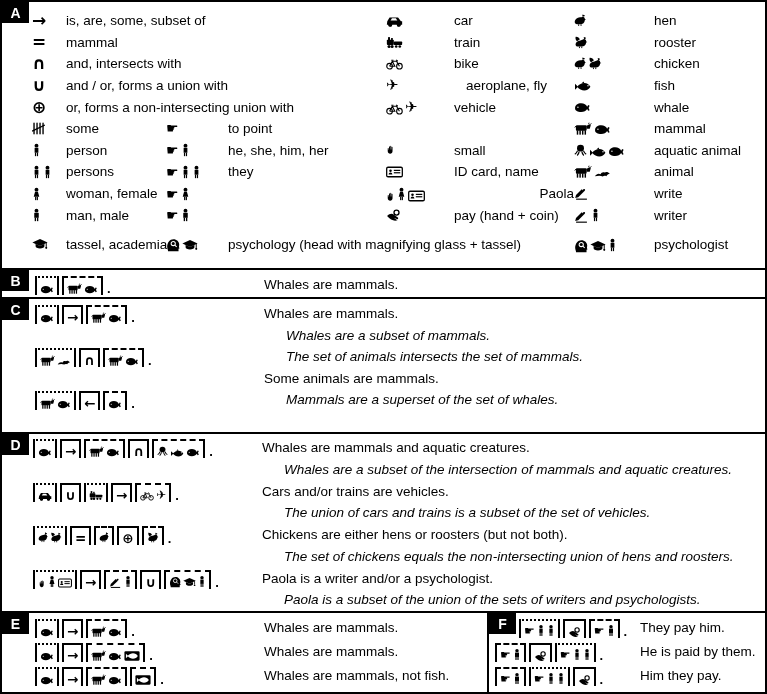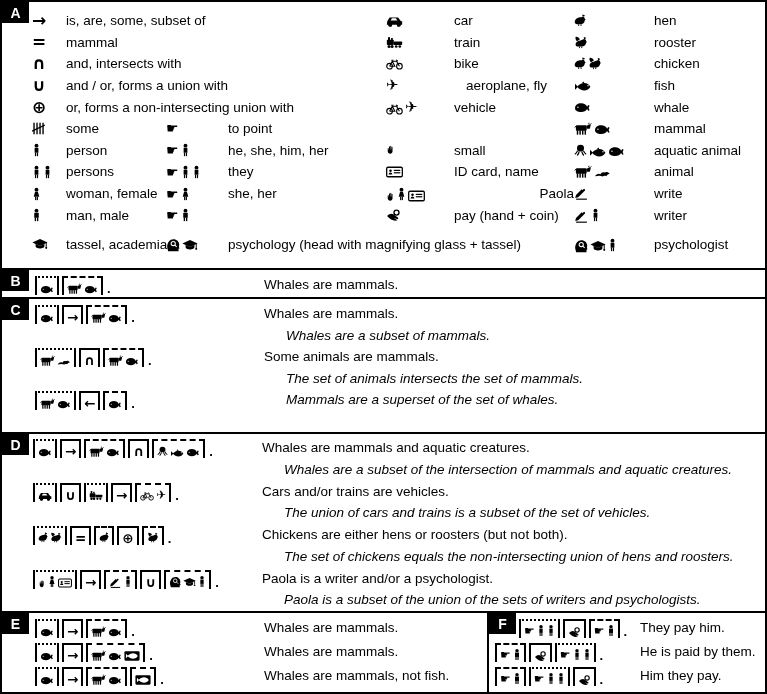--- a/index.html
+++ b/index.html
@@ -314,21 +314,20 @@
         <div class="lg-label" style="grid-area: 9 / 2 / auto / 3;">woman, female</div>
         <div class="lg-icons" style="grid-area: 9 / 3 / auto / 4;">
           <span class="glyph g-point">☛</span>
           <svg viewBox="0 0 12 17" width="9" height="16" fill="#000" class="icon">
             <circle cx="6" cy="2.7" r="2.6"></circle>
             <polygon points="4.1,5.6 7.9,5.6 9.7,12.3 2.3,12.3"></polygon>
             <rect x="4.1" y="12.3" width="1.6" height="4.4"></rect>
             <rect x="6.3" y="12.3" width="1.6" height="4.4"></rect>
           </svg>
         </div>
-        <div class="lg-label" style="grid-area: 9 / 4 / auto / 5;">she, her</div>
         <div class="lg-icons" style="grid-area: 9 / 5 / auto / 6;">
           <svg viewBox="0 0 12 13" width="9" height="10" fill="#000" class="icon">
             <path d="M2.3 8.3V4.5c0-1 1.3-1 1.3 0v1.6h.4V2.4c0-1 1.3-1 1.3 0v3.4h.4V1.6c0-1 1.3-1 1.3 0v4.2h.4V2.9c0-1 1.3-1 1.3 0v5.3c0 2.1-1.4 3.4-3.2 3.4-1.7 0-3.2-1.2-3.2-3.3z"></path>
           </svg>
           <svg viewBox="0 0 12 17" width="9" height="16" fill="#000" class="icon">
             <circle cx="6" cy="2.7" r="2.6"></circle>
             <polygon points="4.1,5.6 7.9,5.6 9.7,12.3 2.3,12.3"></polygon>
             <rect x="4.1" y="12.3" width="1.6" height="4.4"></rect>
             <rect x="6.3" y="12.3" width="1.6" height="4.4"></rect>
           </svg>
@@ -545,22 +544,22 @@
                 </svg>
                 <svg viewBox="0 0 20 13" width="14" height="9" fill="#000" class="icon">
                   <path d="M1.2 7.3c0-3.4 3.2-5.7 7.2-5.7 3.4 0 6.1 1.6 7.1 4l1.2-2 1.7.7-1.2 2.7 1.2 2.7-1.7.7-1.2-2c-1.3 2.2-3.7 3.4-7.1 3.4-4 0-7.2-1.5-7.2-4.5z"></path>
                   <circle cx="4.6" cy="6.2" r="0.8" fill="#fff"></circle>
                 </svg>
               </span>
               <span class="period">.</span>
             </div>
           </div>
           <div class="txt">
+            <div class="line it">The set of animals intersects the set of mammals.</div>
             <div class="line">Some animals are mammals.</div>
-            <div class="line it">The set of animals intersects the set of mammals.</div>
           </div>
         </div>
         <div class="sent-row">
           <div class="sym">
             <div class="sent">
               <span class="grp dotted">
                 <svg viewBox="0 0 20 15" width="15" height="11" fill="#000" class="icon">
                   <rect x="1.8" y="3.8" width="12.4" height="6.2" rx="1.2"></rect>
                   <rect x="2.8" y="9.6" width="1.7" height="5"></rect>
                   <rect x="5.8" y="9.6" width="1.7" height="5"></rect>

